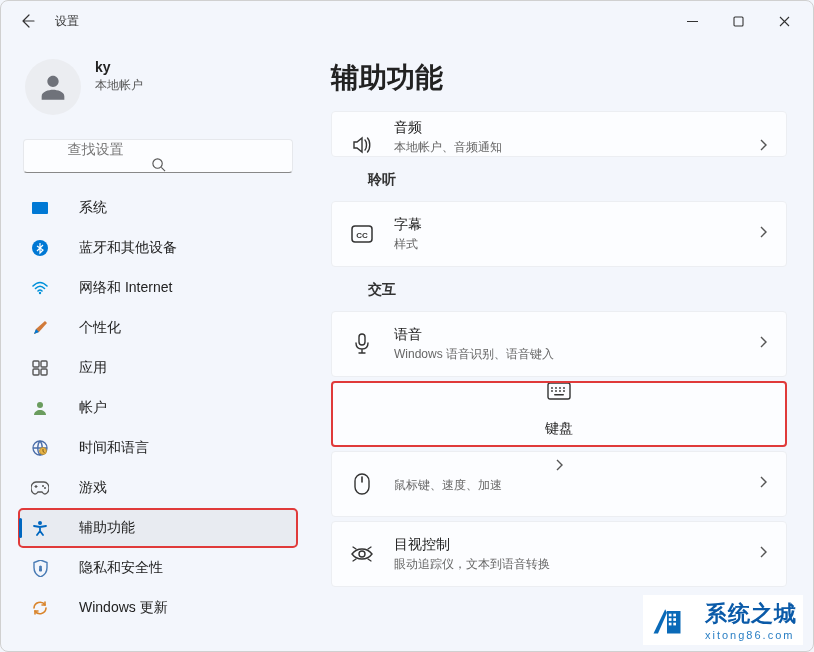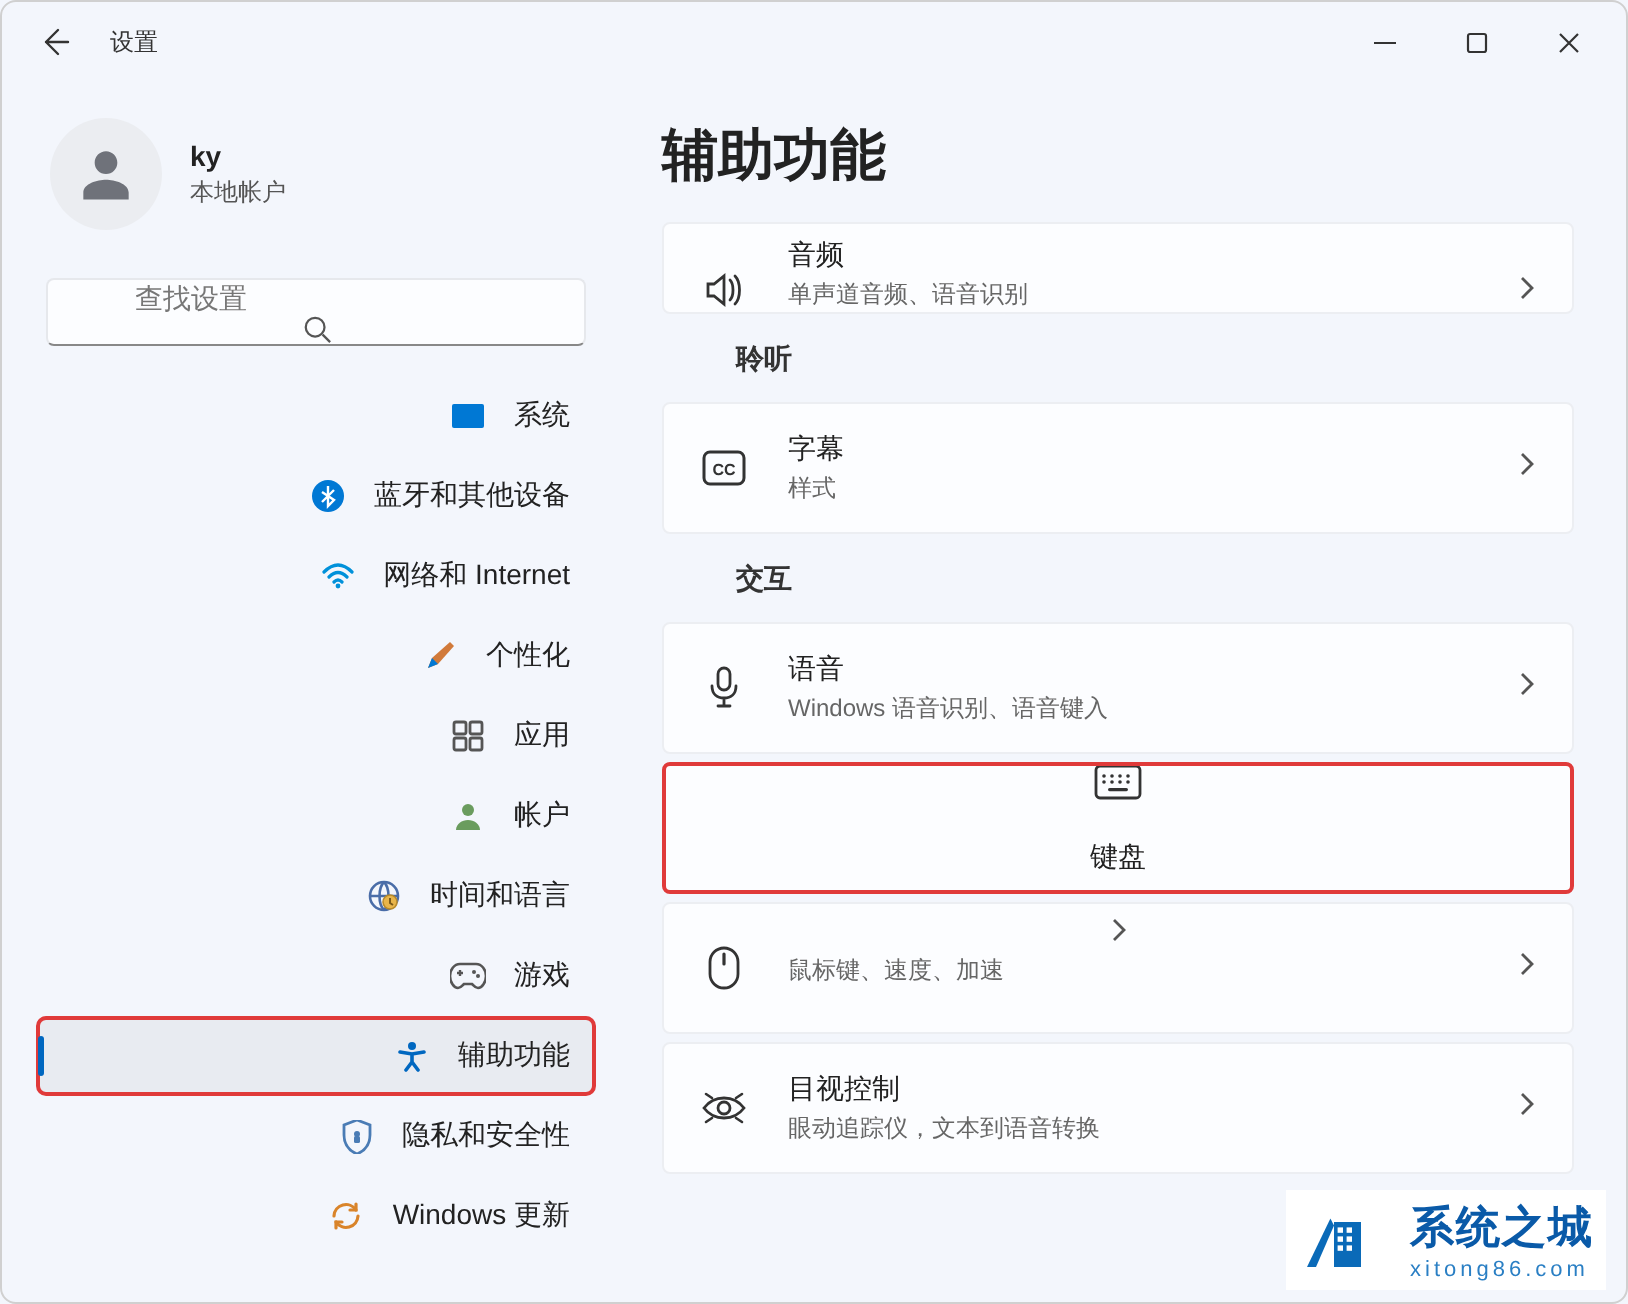--- a/index.html
+++ b/index.html
@@ -6,30 +6,30 @@
 body { width: 814px; height: 652px; background: #f3f6fc; position: relative; overflow: hidden; border-radius: 8px; border: 1px solid #d0d0d0; }
 .titlebar { height: 40px; display: flex; align-items: center; justify-content: center; padding: 0 6px; }
 .titlebar-inner { display: flex; align-items: center; width: 100%; }
 .back-btn { width: 40px; height: 40px; display: flex; align-items: center; justify-content: center; cursor: pointer; }
 .app-title { font-size: 12px; color: #333; margin-left: 8px; }
 .win-controls { margin-left: auto; display: flex; }
 .win-btn { width: 46px; height: 32px; display: flex; align-items: center; justify-content: center; cursor: pointer; }
 .win-btn svg { stroke: #333; fill: none; }
 .content { display: flex; height: calc(100% - 40px); }
 .sidebar { width: 310px; padding: 10px 14px 10px 18px; display: flex; flex-direction: column; }
-.user-row { display: flex; align-items: center; gap: 14px; padding: 8px 6px 18px 6px; }
+.user-row { display: flex; gap: 14px; padding: 8px 6px 18px 6px; }
 .avatar { width: 56px; height: 56px; border-radius: 50%; background: #ebedf1; display: flex; align-items: center; justify-content: center; }
 .avatar svg { fill: #6f727a; }
 .user-name { font-size: 14px; font-weight: 600; color: #222; }
 .user-sub { font-size: 12px; color: #555; margin-top: 2px; }
 .search-box { margin: 6px 4px 16px 4px; height: 34px; background: #fcfdff; border: 1px solid #e6e8ec; border-bottom: 1.5px solid #888; border-radius: 4px; display: flex; align-items: center; padding: 0 10px; flex-direction: column; }
 .search-box input { flex: 1; border: none; outline: none; background: transparent; font-size: 14px; color: #555; }
 .search-box input::placeholder { color: #777; }
 .nav { display: flex; flex-direction: column; gap: 2px; }
-.nav-item { height: 38px; display: flex; align-items: center; gap: 14px; padding: 0 12px; border-radius: 4px; cursor: pointer; font-size: 14px; color: #222; position: relative; justify-content: flex-end; }
+.nav-item { height: 38px; display: flex; align-items: center; gap: 30px; padding: 0 12px; border-radius: 4px; cursor: pointer; font-size: 14px; color: #222; position: relative; }
 .nav-item.active { background: #e8ebf1; }
 .nav-item.active::before { content: ""; position: absolute; left: 0; top: 9px; bottom: 9px; width: 3px; background: #0067c0; border-radius: 2px; }
 .nav-item.highlighted { outline: 2px solid #e03a3a; outline-offset: -1px; }
 .nav-icon { width: 18px; height: 18px; display: flex; align-items: center; justify-content: center; flex-shrink: 0; }
 .main { flex: 1; padding: 18px 26px 0 20px; overflow-y: auto; }
 .page-title { font-size: 28px; font-weight: 600; color: #222; margin-bottom: 14px; }
 .section-label { font-size: 14px; font-weight: 600; color: #333; margin: 14px 0 12px 4px; padding-left: 33px; }
 .card { background: #fcfdff; border: 1px solid #eceef2; border-radius: 4px; height: 66px; display: flex; align-items: center; padding: 0 18px; margin-bottom: 4px; cursor: pointer; gap: 20px; }
 .card-partial { height: 46px; align-items: flex-end; padding-top: 0; overflow: hidden; }
 .card-partial .card-body { padding-top: 0; margin-top: -8px; }
@@ -213,21 +213,21 @@
 
     <div class="card card-partial">
       <span class="card-icon">
           <svg width="22" height="22" viewBox="0 0 22 22">
             <path d="M3 8h3l5-4v14l-5-4H3V8z" fill="none" stroke="#333" stroke-width="1.4"></path>
             <path d="M14 6c2 2 2 8 0 10M16.5 4c3 3 3 11 0 14" stroke="#333" stroke-width="1.4" fill="none" stroke-linecap="round"></path>
           </svg>
         </span>
       <div class="card-body">
         <div class="card-title">音频</div>
-        <div class="card-sub">单声道音频、语音识别</div>
+        <div class="card-sub">本地帐户、音频通知</div>
       </div>
       <span class="chevron"><svg width="10" height="14" viewBox="0 0 10 14">
             <path d="M3 2l5 5-5 5" stroke="#555" stroke-width="1.4" fill="none"></path>
           </svg></span>
     </div>
 
     <div class="section-label">聆听</div>
 
     <div class="card">
       <span class="card-icon">

